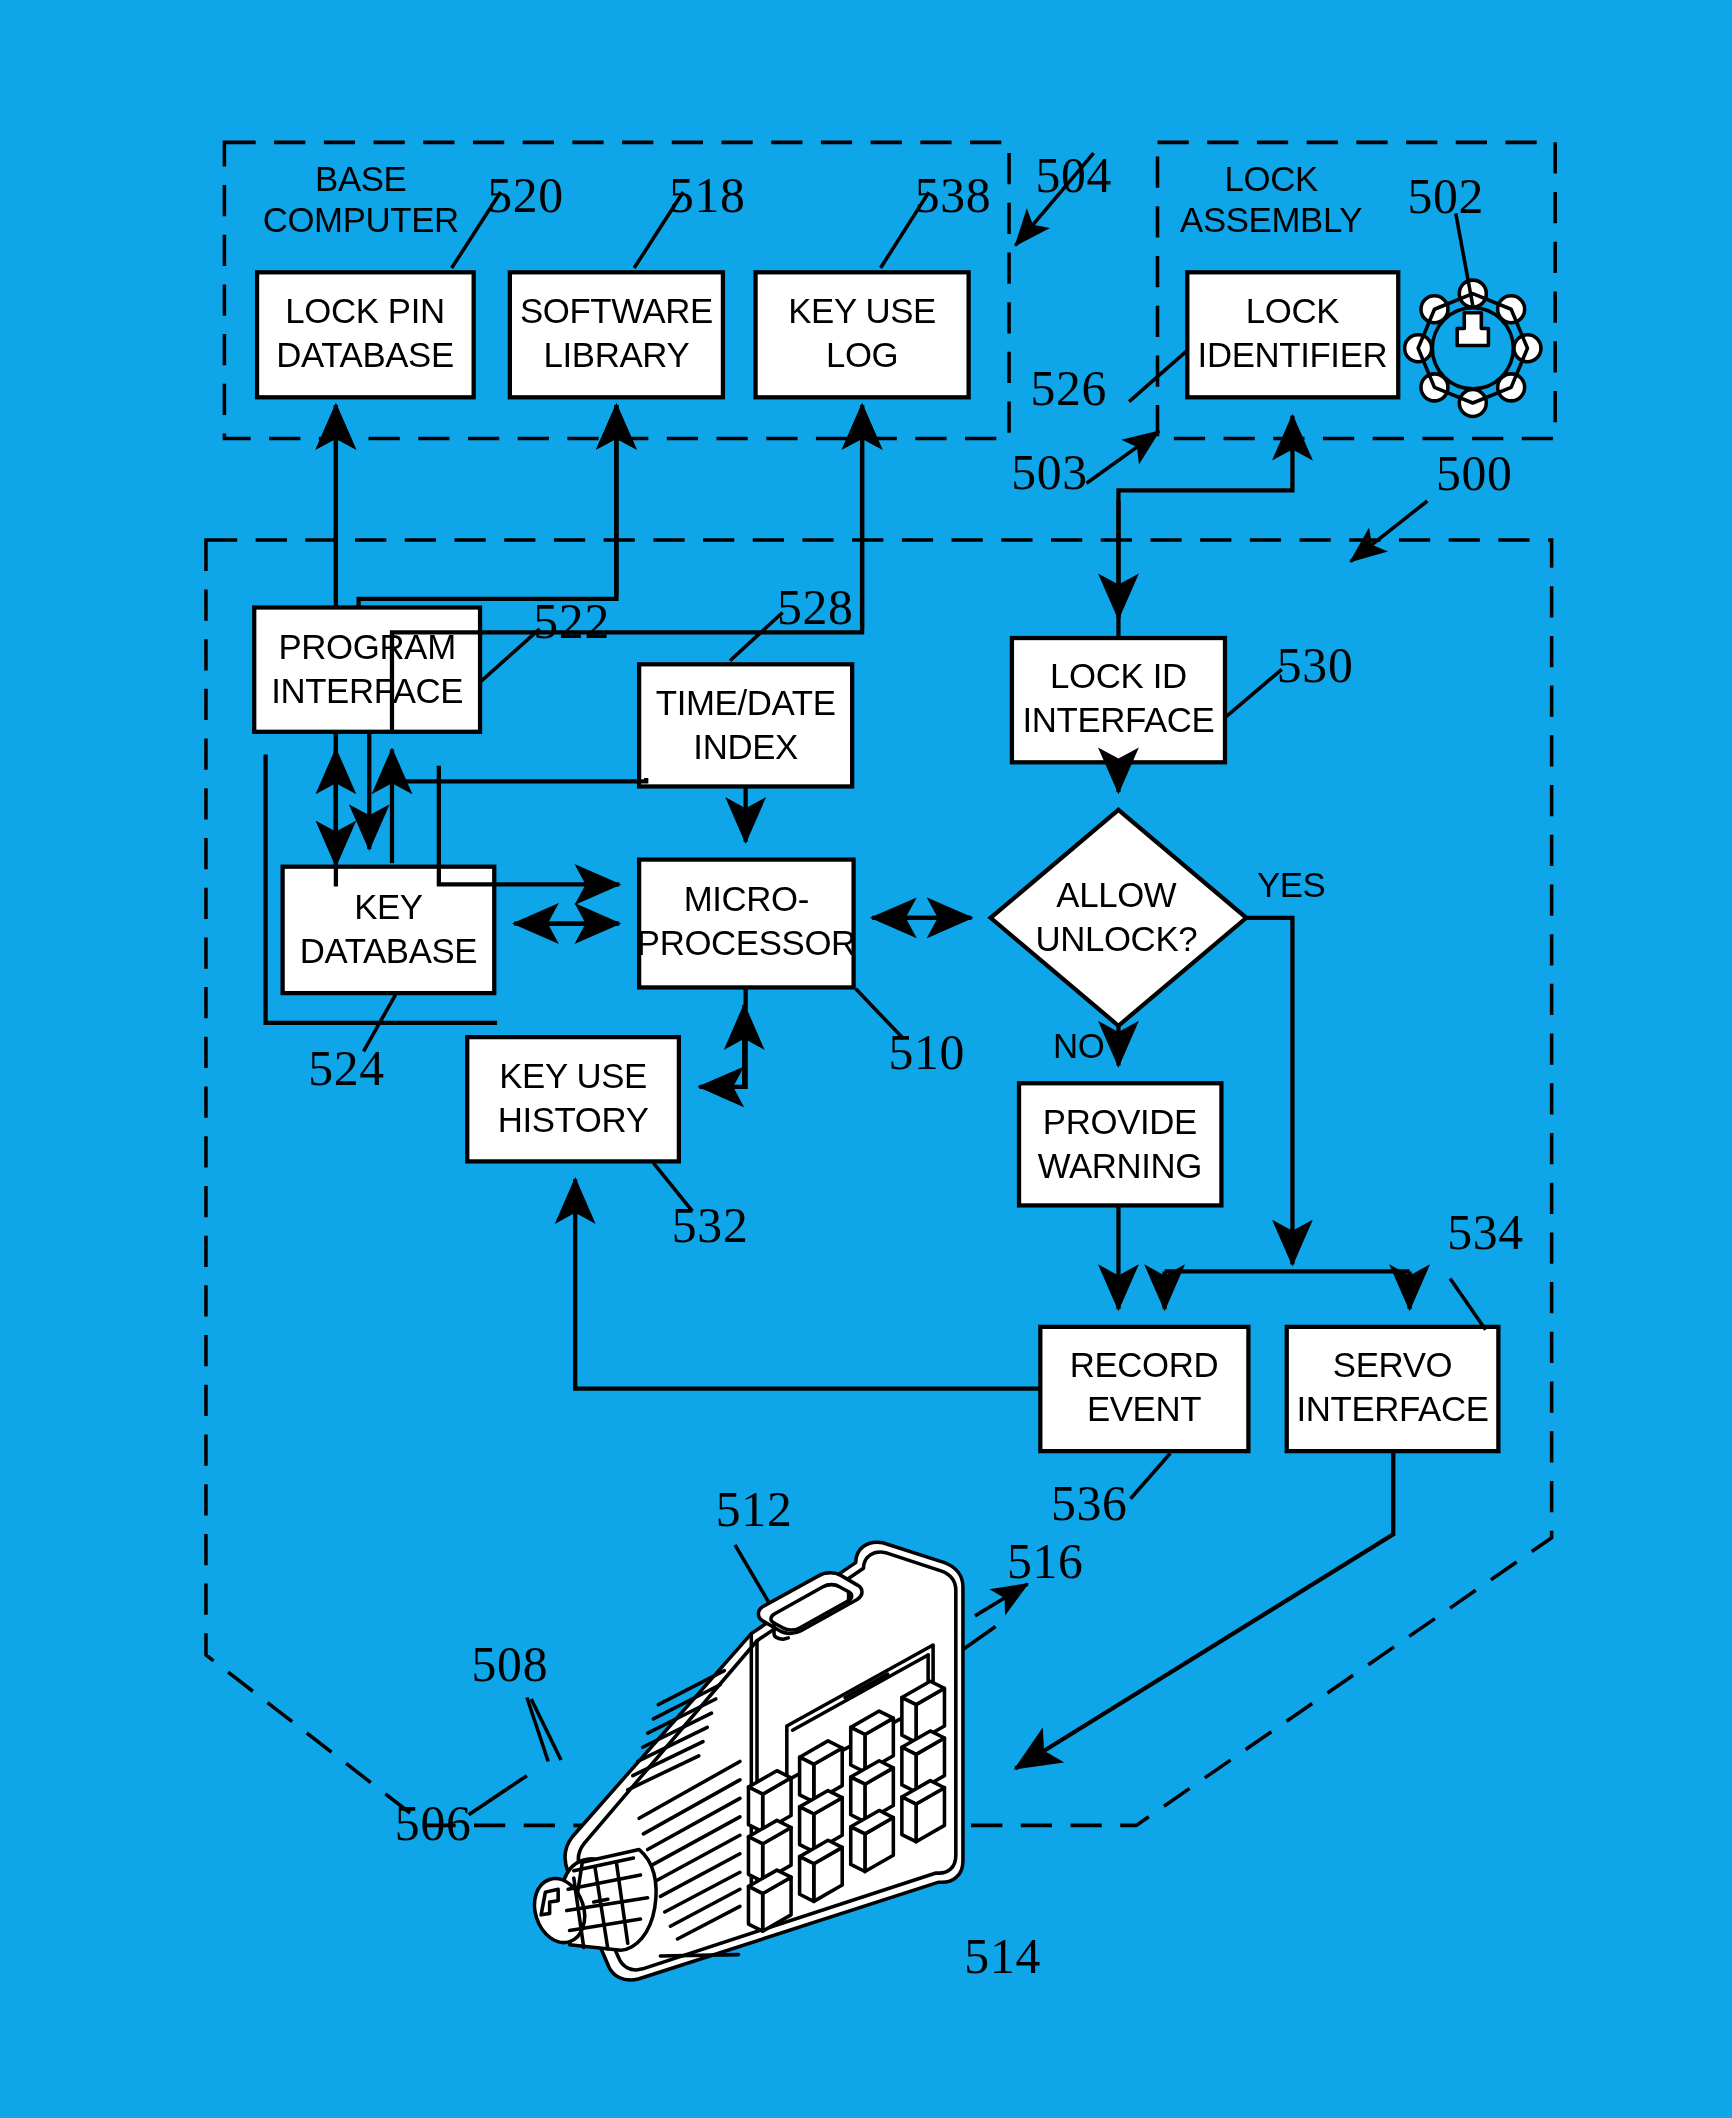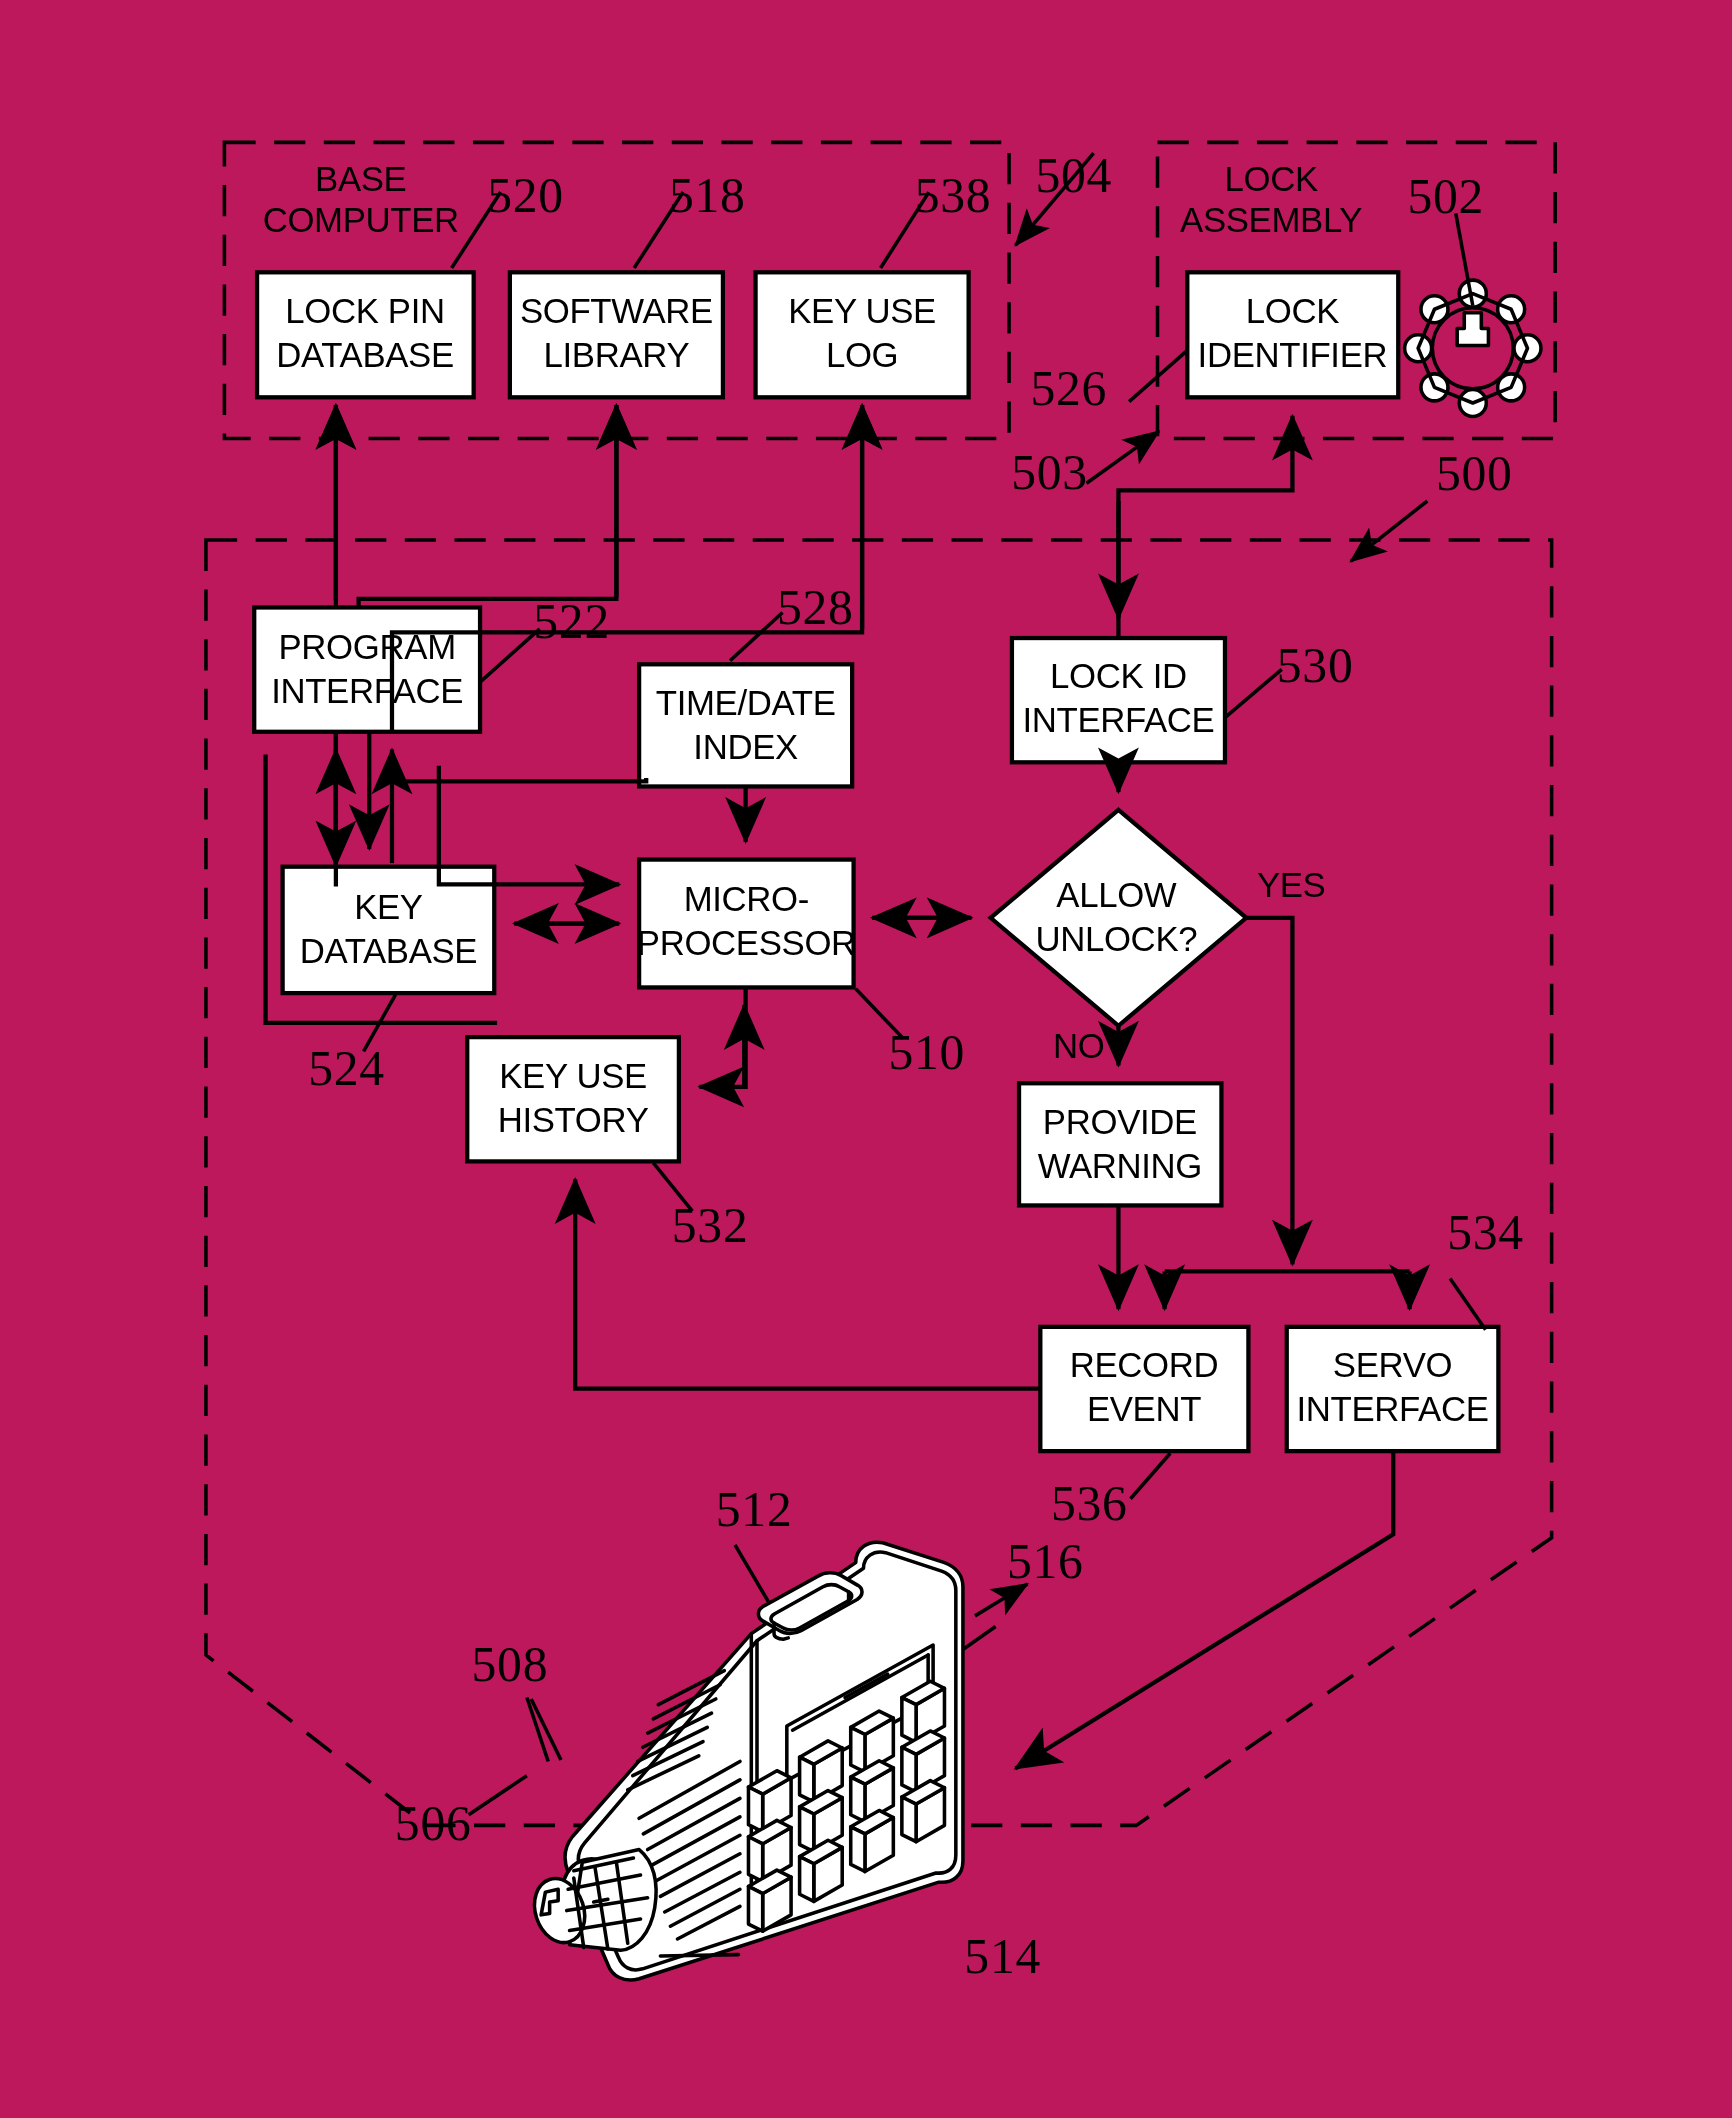--- a/index.html
+++ b/index.html
@@ -1,18 +1,18 @@
 <!DOCTYPE html>
 <html style="font-size:11.4px"><head>
 <meta charset="utf-8">
 <title>Patent Figure</title>
 <style>
   html,body{margin:0;padding:0;background:#ffffff;}
   body{font-family:"Liberation Sans", sans-serif;}
-  #fig{position:relative;width:1732px;height:2119px;background:#be185d;overflow:hidden;}
+  #fig{position:relative;width:1732px;height:2119px;background:#0ea5e9;overflow:hidden;}
   svg{position:absolute;left:0;top:0;width:1732px;height:2119px;}
   .bx{fill:#ffffff;stroke:#000000;stroke-width:6;}
   .dash{fill:none;stroke:#000000;stroke-width:5;stroke-dasharray:44 26;}
   .ln{fill:none;stroke:#000000;stroke-width:6;}
   .leader{fill:none;stroke:#000000;stroke-width:5;}
   .art{fill:none;stroke:#000000;stroke-width:5;stroke-linejoin:round;stroke-linecap:round;}
   .artf{fill:#ffffff;stroke:#000000;stroke-width:5;stroke-linejoin:round;stroke-linecap:round;}
   .hatch{fill:none;stroke:#000000;stroke-width:5;stroke-linecap:round;}
   text{font-family:"Liberation Sans", sans-serif;fill:#000;}
   .blab{font-size:49px;text-anchor:middle;letter-spacing:-0.5px;}

